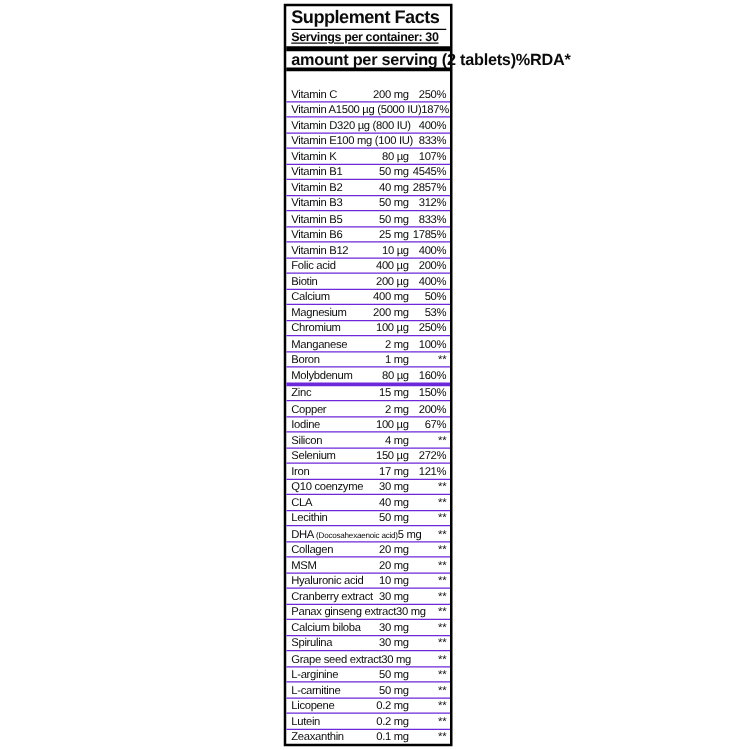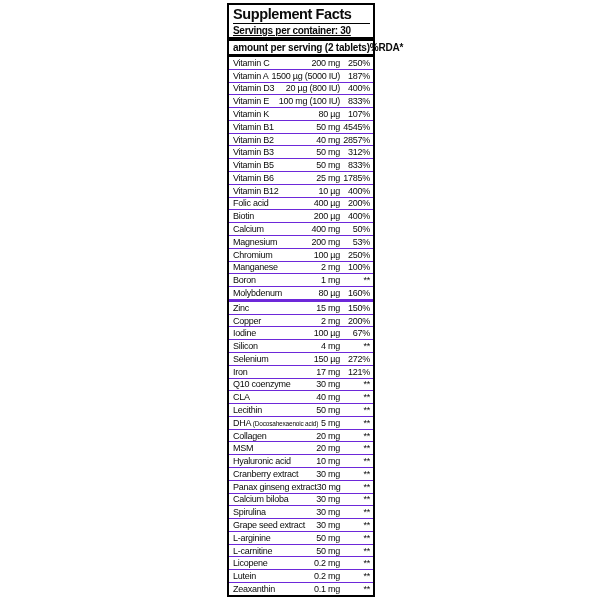--- a/index.html
+++ b/index.html
@@ -11,21 +11,21 @@
     width: 600px;
     height: 600px;
     position: relative;
     font-family: "Liberation Sans", sans-serif;
     color: #0b0b0b;
   }
   .facts-label {
     position: absolute;
     left: 227px;
     top: 3px;
-    width: 148px;
+    width: 135px;
     height: 594px;
     border: 2px solid #000;
     box-sizing: border-box;
     display: flex;
     flex-direction: column;
     background: #fff;
   }
   .head {
     padding: 1px 3px 0 4px;
   }
@@ -55,21 +55,21 @@
   .bar-mid {
     height: 3px;
     background: #000;
     flex: none;
   }
   .colhead {
     display: flex;
     align-items: center;
     height: 13px;
     padding: 0 3px 0 4px;
-    font-size: 10px;
+    font-size: 13px;
     font-weight: bold;
     letter-spacing: -0.2px;
     flex: none;
   }
   .colhead .amt {
     flex: 1;
     text-align: right;
     white-space: nowrap;
   }
   .colhead .rda {
@@ -89,20 +89,21 @@
     align-items: center;
     padding: 0 3px 0 4px;
     font-size: 9px;
     letter-spacing: -0.25px;
     border-top: 1px solid #6d28d9;
     box-sizing: border-box;
     min-height: 0;
   }
   .rows .row:first-child {
     border-top: none;
+    margin-top: 12px;
   }
   .row.section-start {
     border-top-width: 3px;
   }
   .row .name {
     white-space: nowrap;
   }
   .row .name .note {
     font-size: 6.5px;
     letter-spacing: -0.2px;

